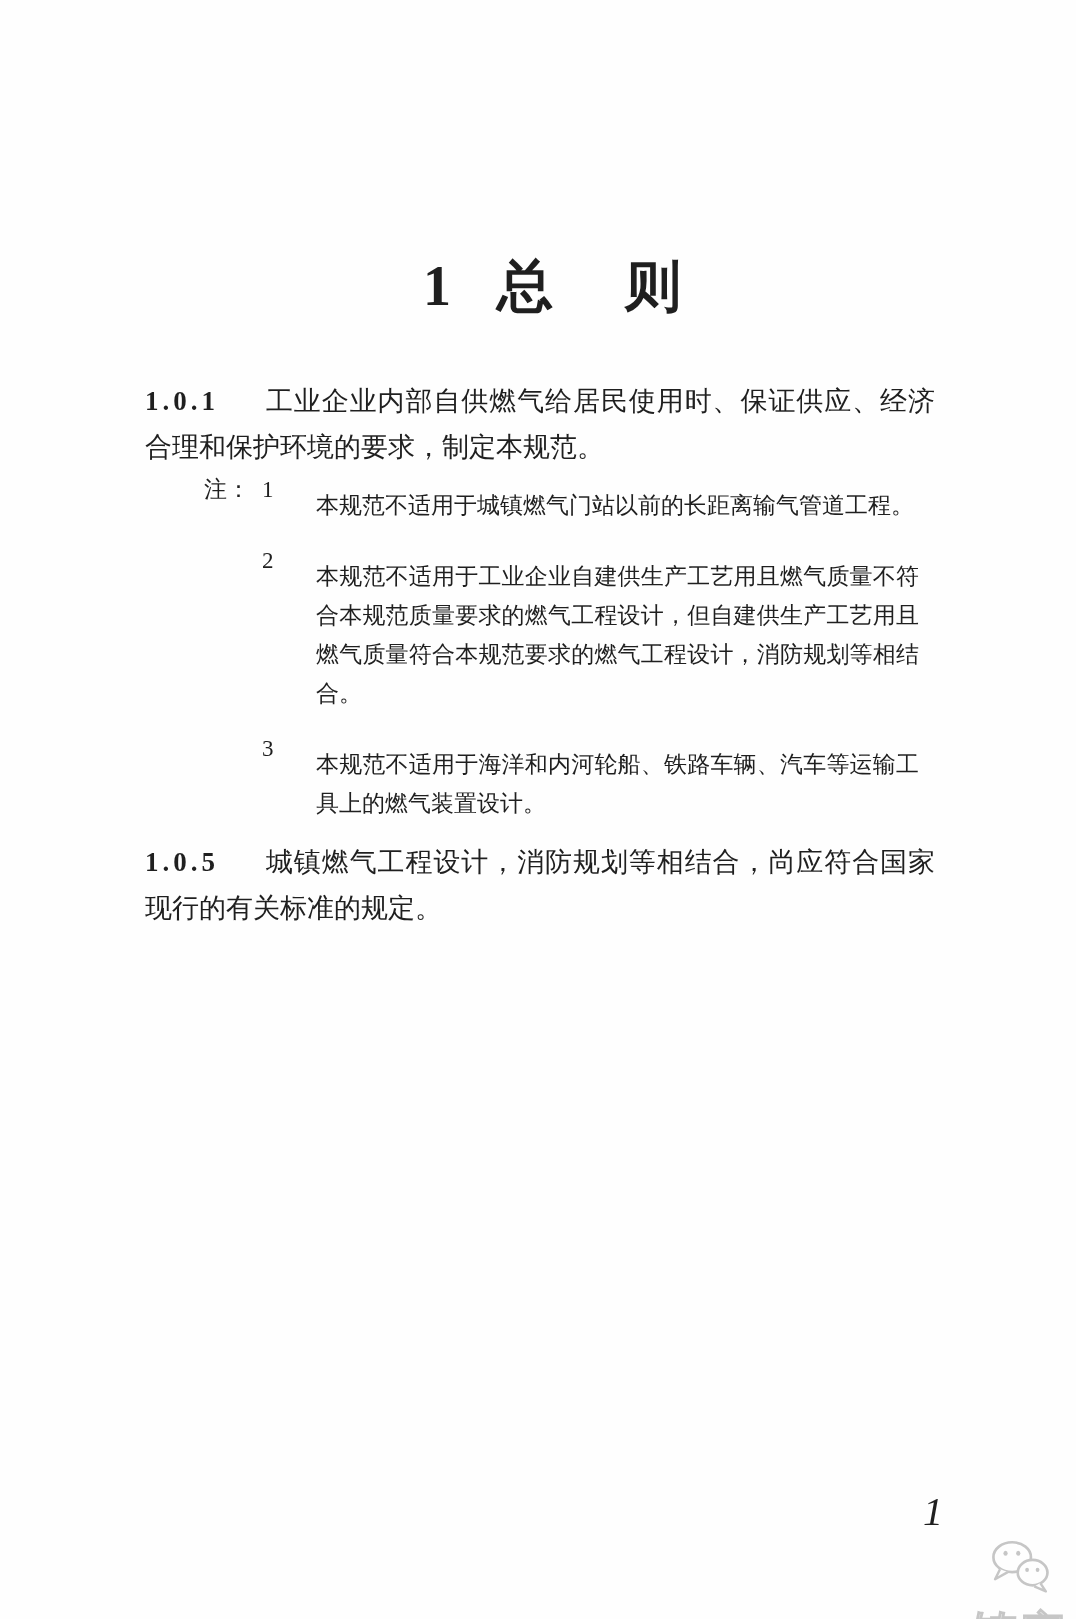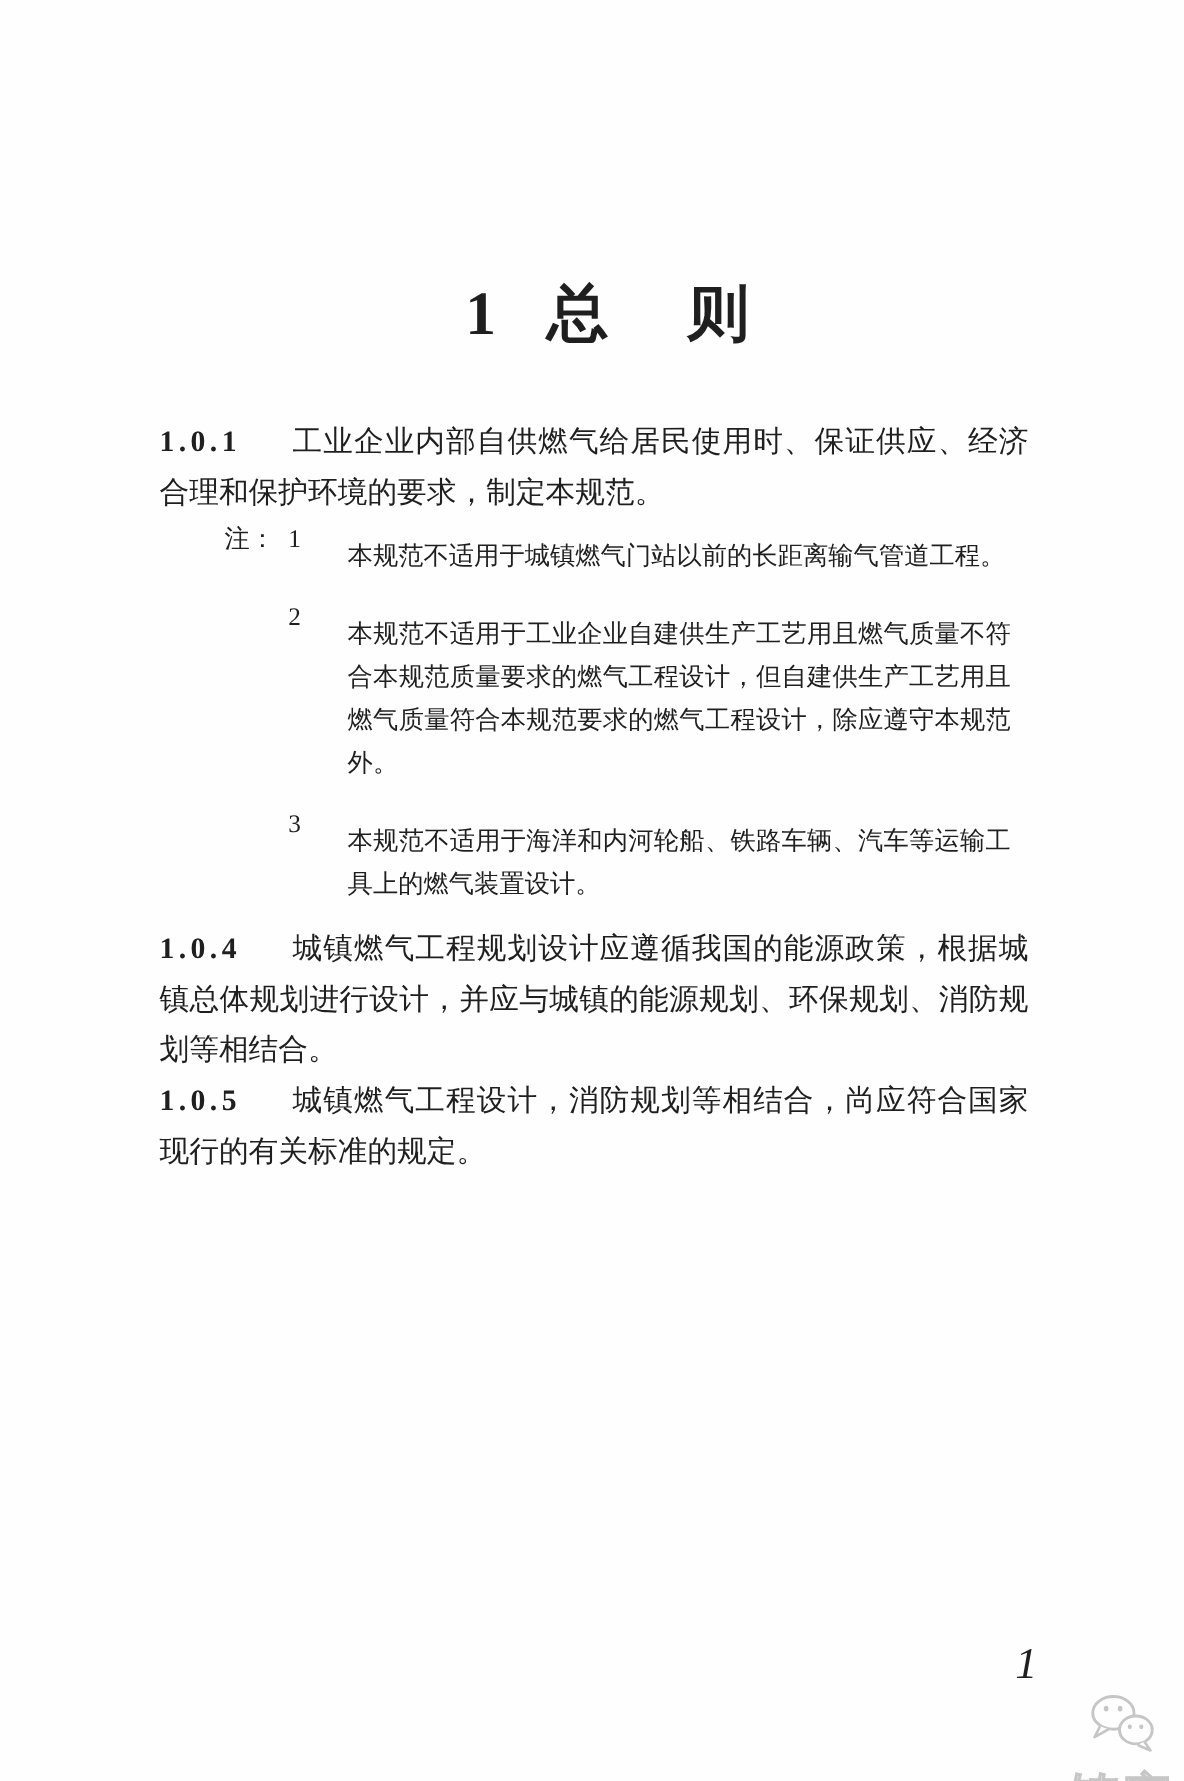--- a/index.html
+++ b/index.html
@@ -131,34 +131,33 @@
       <div class="note-item">
         <span class="note-num">1</span>
         <div class="note-text">
           <p>本规范不适用于城镇燃气门站以前的长距离输气管道工程。</p>
         </div>
       </div>
 
       <div class="note-item">
         <span class="note-num">2</span>
         <div class="note-text">
-          <p>本规范不适用于工业企业自建供生产工艺用且燃气质量不符合本规范质量要求的燃气工程设计，但自建供生产工艺用且燃气质量符合本规范要求的燃气工程设计，除应遵守本规范外。</p>
+          <p>本规范不适用于工业企业自建供生产工艺用且燃气质量不符合本规范质量要求的燃气工程设计，但自建供生产工艺用且燃气质量符合本规范要求的燃气工程设计，消防规划等相结合。</p>
         </div>
       </div>
 
       <div class="note-item">
         <span class="note-num">3</span>
         <div class="note-text">
           <p>本规范不适用于海洋和内河轮船、铁路车辆、汽车等运输工具上的燃气装置设计。</p>
         </div>
       </div>
     </div>
 
 
-    <p class="clause"><span class="cnum">1.0.4</span><span class="ctext">城镇燃气工程规划设计应遵循我国的能源政策，根据城镇总体规划进行设计，并应与城镇的能源规划、环保规划、消防规划等相结合。</span></p>
 
     <p class="clause"><span class="cnum">1.0.5</span><span class="ctext">城镇燃气工程设计，消防规划等相结合，尚应符合国家现行的有关标准的规定。</span></p>
 
   </div>
 
   <div class="page-number">1</div>
 
   <div class="watermark">
     <svg class="wm-icon" width="64" height="56" viewBox="0 0 58 50" fill="none" xmlns="http://www.w3.org/2000/svg">
       <ellipse cx="21" cy="17" rx="17" ry="13.5" stroke="#c6c6c6" stroke-width="2.4" fill="none"></ellipse>

